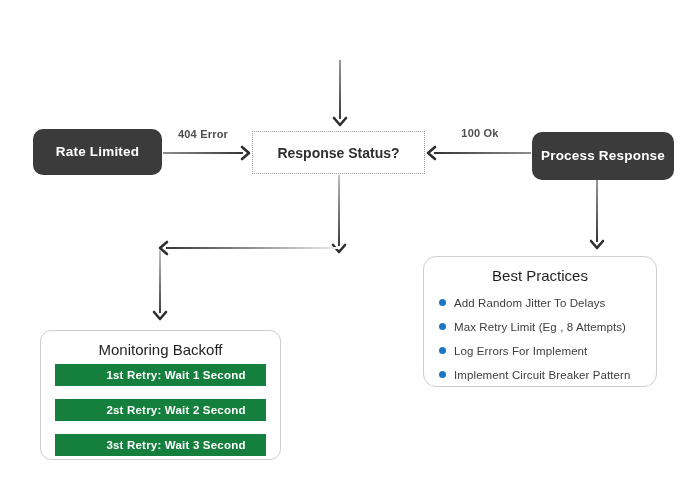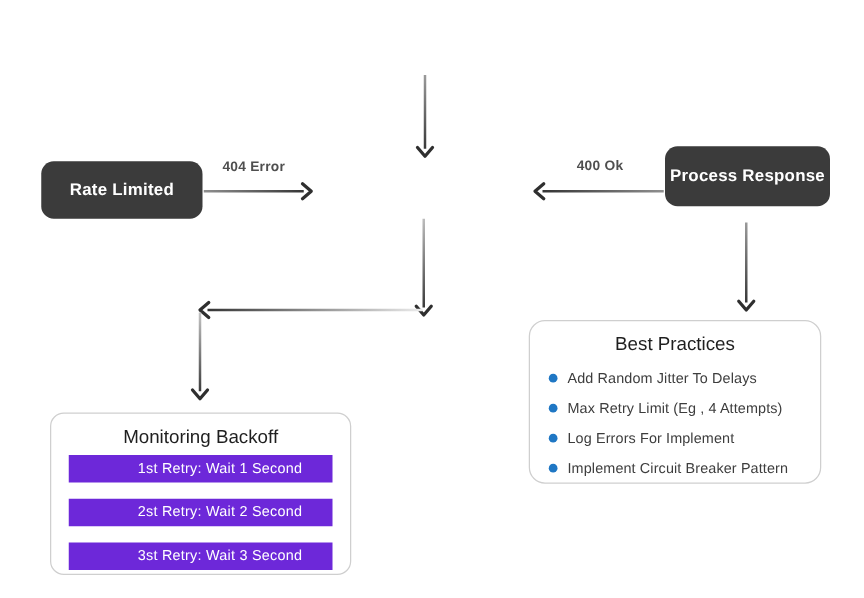--- a/index.html
+++ b/index.html
@@ -11,22 +11,22 @@
     text-align:center;box-sizing:border-box;}
   .dark-node{background:#3b3b3b;color:#ffffff;font-weight:700;font-size:13.5px;
     border-radius:10px;letter-spacing:.2px;line-height:1.35;}
   .pill{border-radius:24px;}
   .dotted-node{border:1.6px dotted #9e9e9e;background:#ffffff;color:#2f2f2f;
     font-weight:700;font-size:14px;}
   .panel{position:absolute;box-sizing:border-box;background:#ffffff;
     border:1.5px solid #cfcfcf;border-radius:11px;}
   .panel-title{font-weight:400;font-size:15px;color:#1f1f1f;text-align:center;
     margin:10px 0 6px 0;}
-  .bar{height:22px;margin:0 14px 13px 14px;background:#6d28d9;color:#ffffff;
-    font-weight:400;font-size:11.5px;display:flex;align-items:center;
+  .bar{height:22px;margin:0 14px 13px 14px;background:#15803d;color:#ffffff;
+    font-weight:700;font-size:11.5px;display:flex;align-items:center;
     justify-content:center;letter-spacing:.2px;padding-left:31px;}
   .bullet-row{display:flex;align-items:center;margin:0 0 11px 15px;height:13px;}
   .bullet-dot{width:7px;height:7px;border-radius:50%;background:#1f77c4;
     flex:0 0 auto;margin-right:8px;}
   .bullet-text{font-size:11.5px;color:#3d3d3d;font-weight:500;letter-spacing:.1px;
     white-space:nowrap;}
   .edge-label{position:absolute;font-size:11px;font-weight:600;color:#4f4f4f;
     text-align:center;letter-spacing:.2px;}
   .connectors{position:absolute;left:0;top:0;width:691px;height:478px;
     pointer-events:none;}
@@ -84,44 +84,45 @@
     <polyline points="167,242 160,248 167,254" fill="none" stroke="#2f2f2f" stroke-width="2.6" stroke-linejoin="round" stroke-linecap="round"></polyline>
 
     <line x1="160" y1="250" x2="160" y2="313" stroke="url(#gLeftDown)" stroke-width="2"></line>
     <polyline points="154,312 160,319 166,312" fill="none" stroke="#2f2f2f" stroke-width="2.6" stroke-linejoin="round" stroke-linecap="round"></polyline>
 
     <line x1="597" y1="178" x2="597" y2="242" stroke="url(#gPRDown)" stroke-width="2"></line>
     <polyline points="591,241 597,248 603,241" fill="none" stroke="#2f2f2f" stroke-width="2.6" stroke-linejoin="round" stroke-linecap="round"></polyline>
   </svg>
 
   <div class="edge-label" style="left:160px;top:128px;width:86px;">404 Error</div>
-  <div class="edge-label" style="left:437px;top:127px;width:86px;">400 Ok</div>
+  <div class="edge-label" style="left:437px;top:127px;width:86px;">100 Ok</div>
 
 
   <div class="node dark-node" style="left:33px;top:129px;width:129px;height:46px;">Rate Limited</div>
 
+  <div class="node dotted-node" style="left:252px;top:131px;width:173px;height:43px;">Response Status?</div>
 
-  <div class="node dark-node" style="left:532px;top:117px;width:132px;height:48px;padding:0 4px;">Process Response</div>
+  <div class="node dark-node" style="left:532px;top:132px;width:142px;height:48px;padding:0 4px;">Process Response</div>
 
   <div class="panel" style="left:40px;top:330px;width:241px;height:130px;">
     <div class="panel-title">Monitoring Backoff</div>
     <div class="bar">1st Retry: Wait 1 Second</div>
     <div class="bar">2st Retry: Wait 2 Second</div>
     <div class="bar">3st Retry: Wait 3 Second</div>
   </div>
 
   <div class="panel" style="left:423px;top:256px;width:234px;height:131px;border-radius:13px;">
     <div class="panel-title" style="margin-bottom:12px;">Best Practices</div>
     <div class="bullet-row">
       <span class="bullet-dot"></span>
       <span class="bullet-text">Add Random Jitter To Delays</span>
     </div>
     <div class="bullet-row">
       <span class="bullet-dot"></span>
-      <span class="bullet-text">Max Retry Limit (Eg , 4 Attempts)</span>
+      <span class="bullet-text">Max Retry Limit (Eg , 8 Attempts)</span>
     </div>
     <div class="bullet-row">
       <span class="bullet-dot"></span>
       <span class="bullet-text">Log Errors For Implement</span>
     </div>
     <div class="bullet-row">
       <span class="bullet-dot"></span>
       <span class="bullet-text">Implement Circuit Breaker Pattern</span>
     </div>
   </div>

